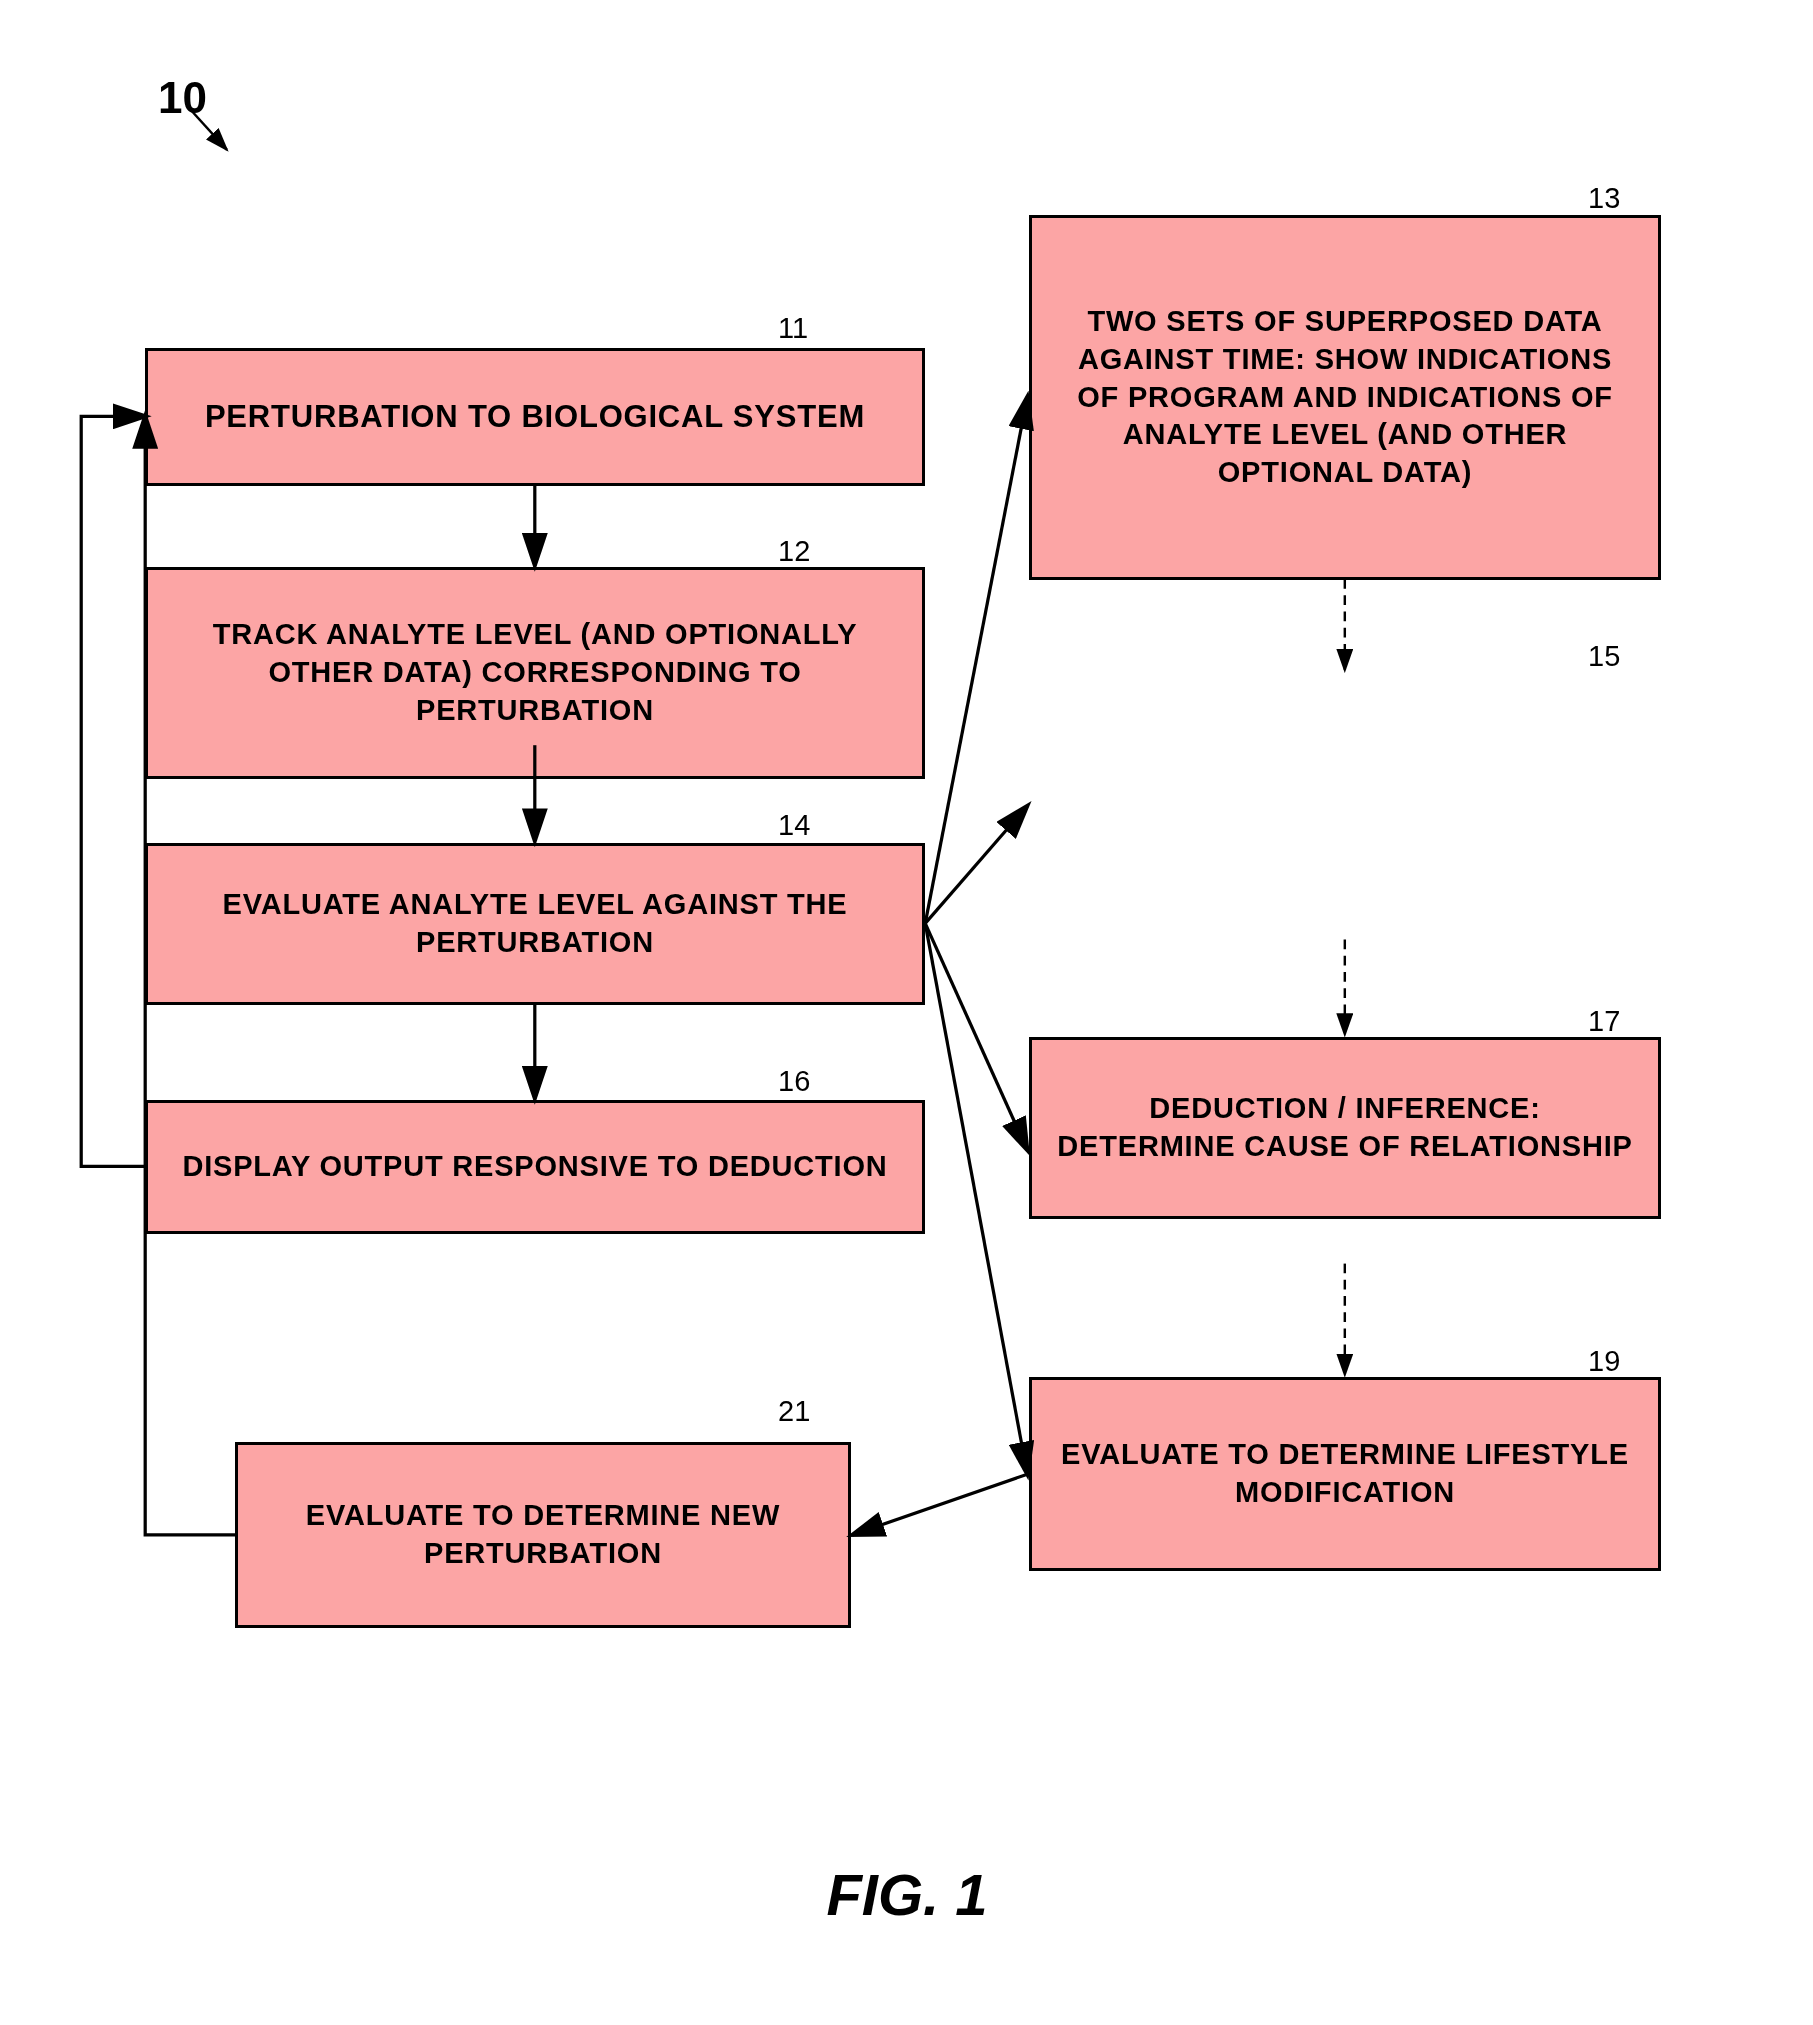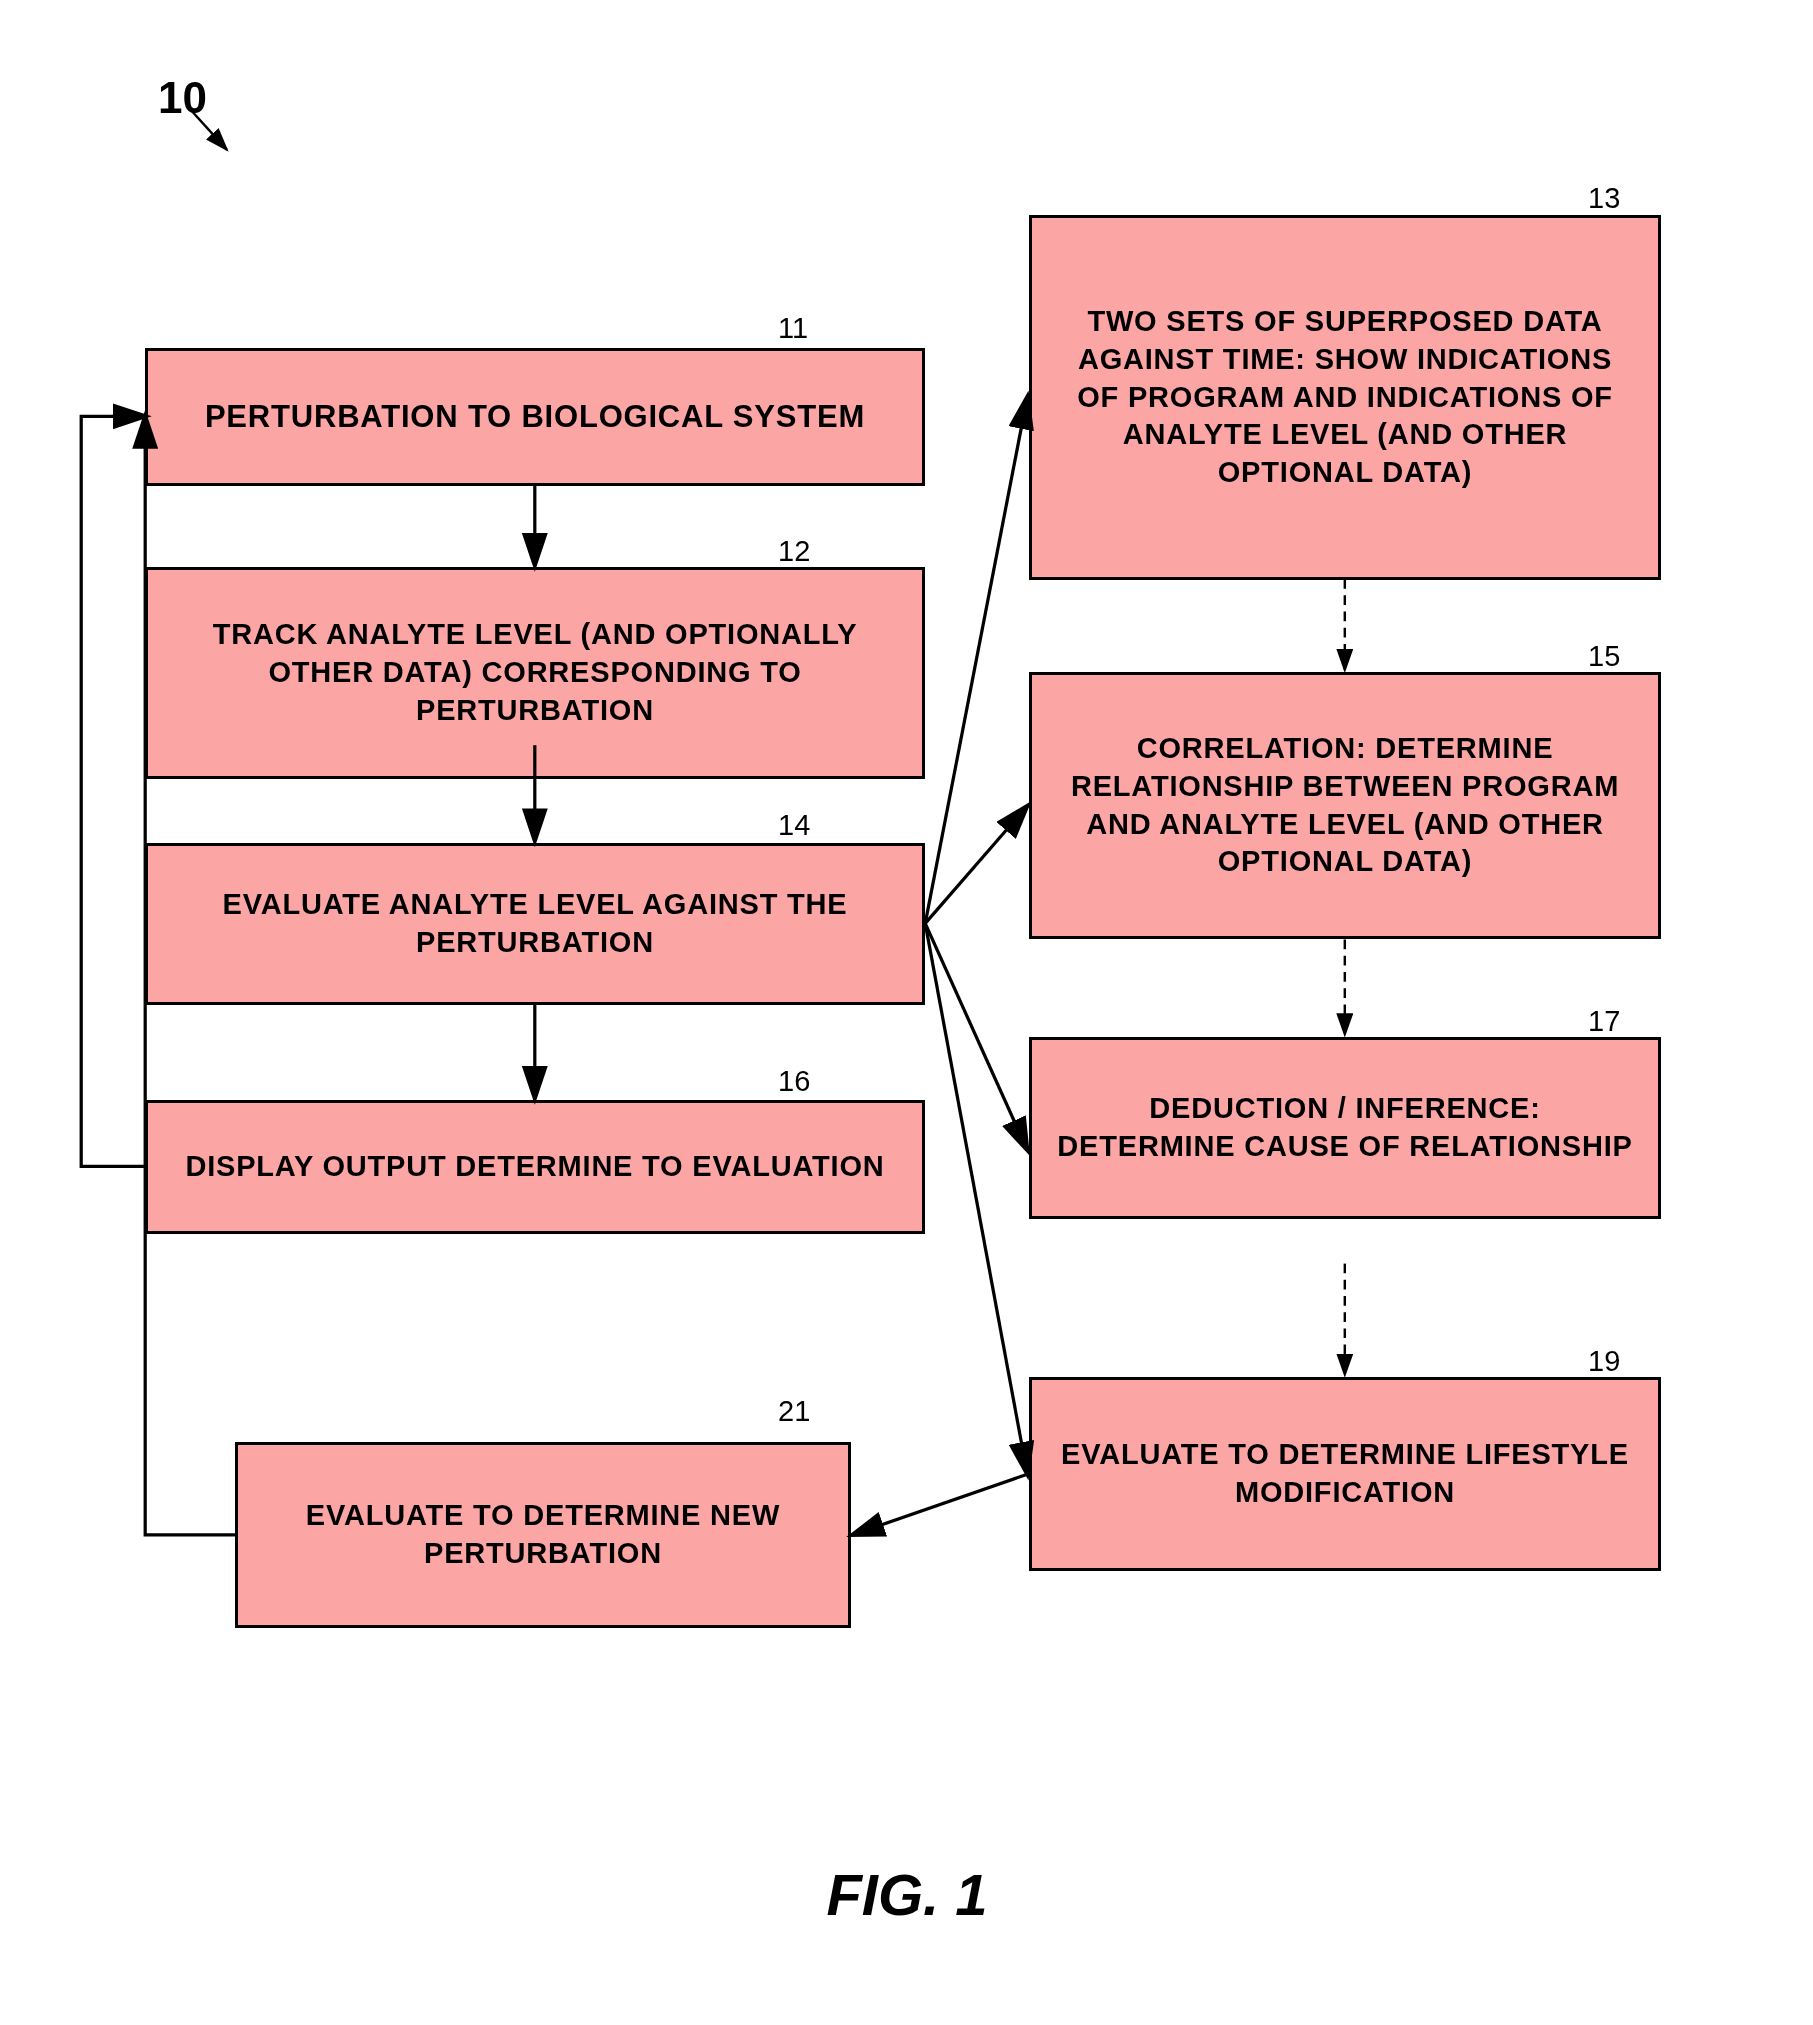--- a/index.html
+++ b/index.html
@@ -80,32 +80,29 @@
     <span>TRACK ANALYTE LEVEL (AND OPTIONALLY OTHER DATA) CORRESPONDING TO PERTURBATION</span>
   </div>
   <span class="label-num" style="top: 535px; left: 778px;">12</span>
 
   <div class="flow-box" style="left: 145px; top: 843px; width: 780px; height: 162px; font-size: 29px;">
     <span>EVALUATE ANALYTE LEVEL AGAINST THE PERTURBATION</span>
   </div>
   <span class="label-num" style="top: 809px; left: 778px;">14</span>
 
   <div class="flow-box" style="left: 145px; top: 1100px; width: 780px; height: 134px; font-size: 29px;">
-    <span>DISPLAY OUTPUT DETERMINE TO EVALUATION</span>
+    <span>DISPLAY OUTPUT RESPONSIVE TO DEDUCTION</span>
   </div>
   <span class="label-num" style="top: 1065px; left: 778px;">16</span>
 
   <div class="flow-box" style="left: 1029px; top: 215px; width: 632px; height: 365px; font-size: 29px;">
     <span>TWO SETS OF SUPERPOSED DATA AGAINST TIME: SHOW INDICATIONS OF PROGRAM AND INDICATIONS OF ANALYTE LEVEL (AND OTHER OPTIONAL DATA)</span>
   </div>
   <span class="label-num" style="top: 182px; left: 1588px;">13</span>
 
-  <div class="flow-box" style="left: 1029px; top: 672px; width: 632px; height: 267px; font-size: 29px;">
-    <span>CORRELATION: DETERMINE RELATIONSHIP BETWEEN PROGRAM AND ANALYTE LEVEL (AND OTHER OPTIONAL DATA)</span>
-  </div>
   <span class="label-num" style="top: 640px; left: 1588px;">15</span>
 
   <div class="flow-box" style="left: 1029px; top: 1037px; width: 632px; height: 182px; font-size: 29px;">
     <span>DEDUCTION / INFERENCE: DETERMINE CAUSE OF RELATIONSHIP</span>
   </div>
   <span class="label-num" style="top: 1005px; left: 1588px;">17</span>
 
   <div class="flow-box" style="left: 1029px; top: 1377px; width: 632px; height: 194px; font-size: 29px;">
     <span>EVALUATE TO DETERMINE LIFESTYLE MODIFICATION</span>
   </div>

